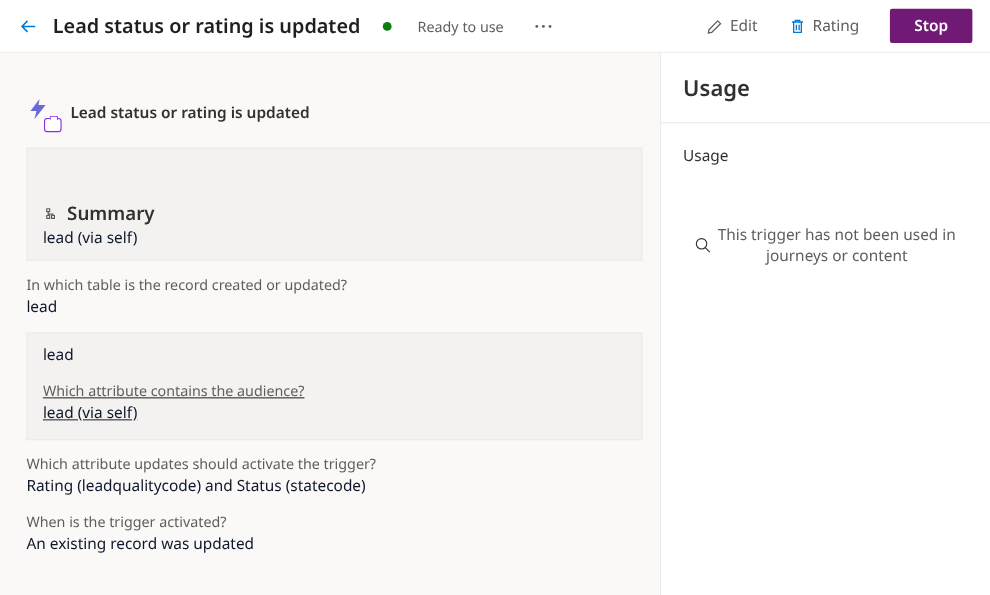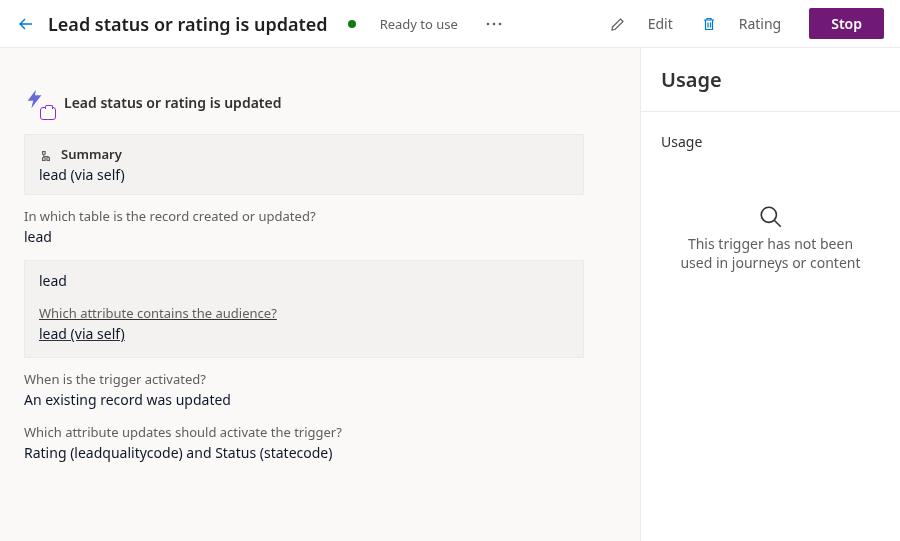--- a/index.html
+++ b/index.html
@@ -50,21 +50,21 @@
     margin-left: 10px;
     display:flex; align-items:center; justify-content:center;
     color:#605e5c;
     cursor:pointer;
     width:28px; height:28px;
   }
   .header-spacer { flex: 1; }
   .header-action {
     display: flex;
     align-items: center;
-    gap: 22px;
+    gap: 6px;
     padding: 4px 8px;
     color: #605e5c;
     cursor: pointer;
     font-size: 14px;
   }
   .header-action svg { width:16px; height:16px; }
   .stop-btn {
     background: #701a75;
     color: #fff;
     font-weight: 600;
@@ -79,40 +79,40 @@
     display: flex;
     height: calc(541px - 48px);
   }
   .main {
     flex: 1;
     background: #faf9f8;
     padding: 40px 24px 24px 24px;
     overflow: auto;
   }
   .side {
-    width: 260px;
+    width: 300px;
     border-left: 1px solid #edebe9;
     background: #fff;
     display: flex;
     flex-direction: column;
   }
   .side-header {
     padding: 18px 20px;
     font-size: 20px;
     font-weight: 600;
     border-bottom: 1px solid #edebe9;
   }
   .side-sub {
     padding: 20px 20px 8px 20px;
     font-size: 14px;
     color: #323130;
   }
   .side-empty {
     display:flex;
-    flex-direction:column;
+    flex-direction:row;
     align-items:center;
     padding: 45px 30px;
     gap: 4px;
     text-align:center;
     color:#605e5c;
   }
   .side-empty svg { width:26px; height:26px; }
 
   
   .card {
@@ -157,24 +157,25 @@
 
   .box {
     background:#f3f2f1;
     border:1px solid #edebe9;
     padding: 10px 14px;
     margin-bottom: 12px;
   }
   .box.double { padding-bottom: 14px; }
   .box .row + .row { margin-top: 14px; text-decoration: underline; }
   .summary-hdr {
-    display:flex; align-items:flex-end; gap:8px;
+    display:flex; align-items:center; gap:8px;
     font-weight:600;
-    font-size:13px;
+    font-size:17px;
     margin-bottom:2px;
+    margin-top:37px;
   }
   .lbl {
     color:#605e5c;
     font-size:13px;
     margin-bottom:2px;
   }
   .val {
     color:#0f172a;
     font-size:14px;
   }
@@ -255,27 +256,27 @@
         <div class="row">
           <div class="val">lead</div>
         </div>
         <div class="row">
           <div class="lbl">Which attribute contains the audience?</div>
           <div class="val">lead (via self)</div>
         </div>
       </div>
 
       <div class="section">
+        <div class="lbl">Which attribute updates should activate the trigger?</div>
+        <div class="val">Rating (leadqualitycode) and Status (statecode)</div>
+      </div>
+
+      <div class="section">
         <div class="lbl">When is the trigger activated?</div>
         <div class="val">An existing record was updated</div>
-      </div>
-
-      <div class="section">
-        <div class="lbl">Which attribute updates should activate the trigger?</div>
-        <div class="val">Rating (leadqualitycode) and Status (statecode)</div>
       </div>
 
     </div>
   </div>
 
   <div class="side">
     <div class="side-header">Usage</div>
     <div class="side-sub">Usage</div>
     <div class="side-empty">
       <svg viewBox="0 0 24 24">

